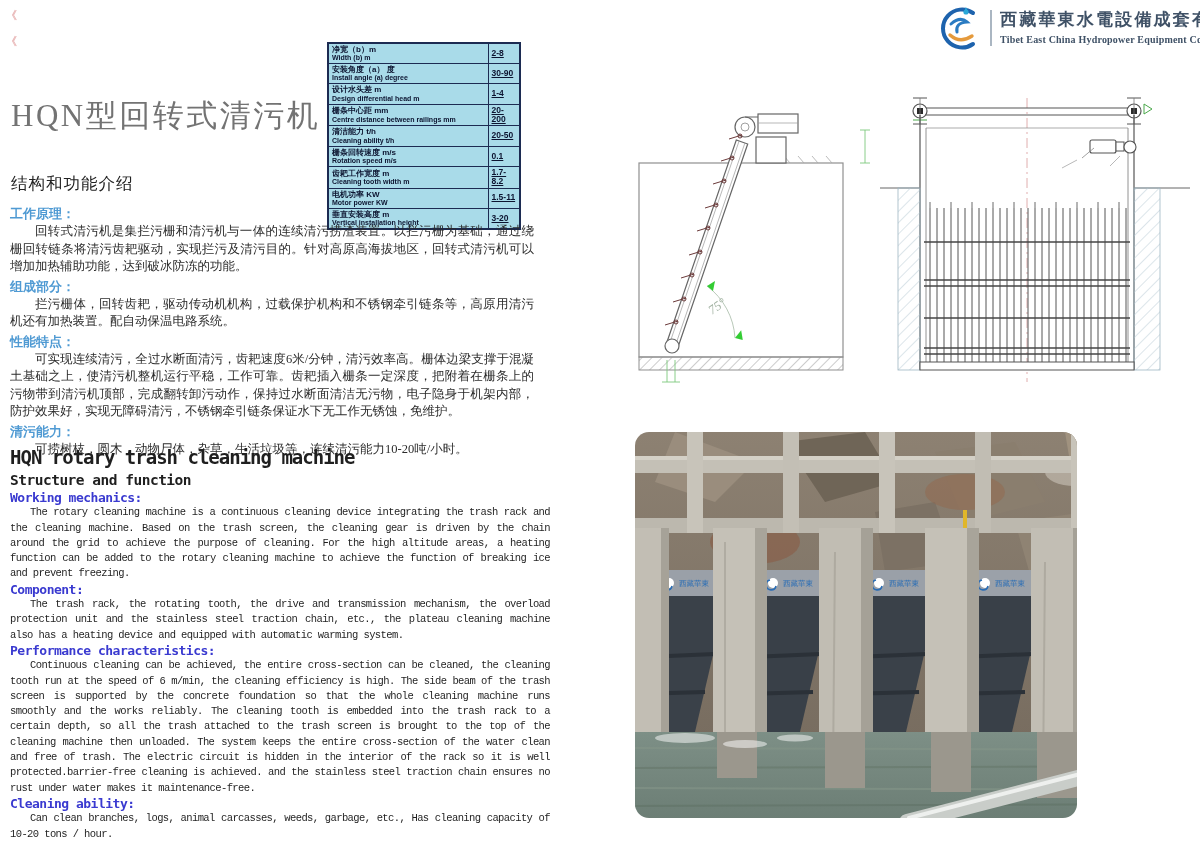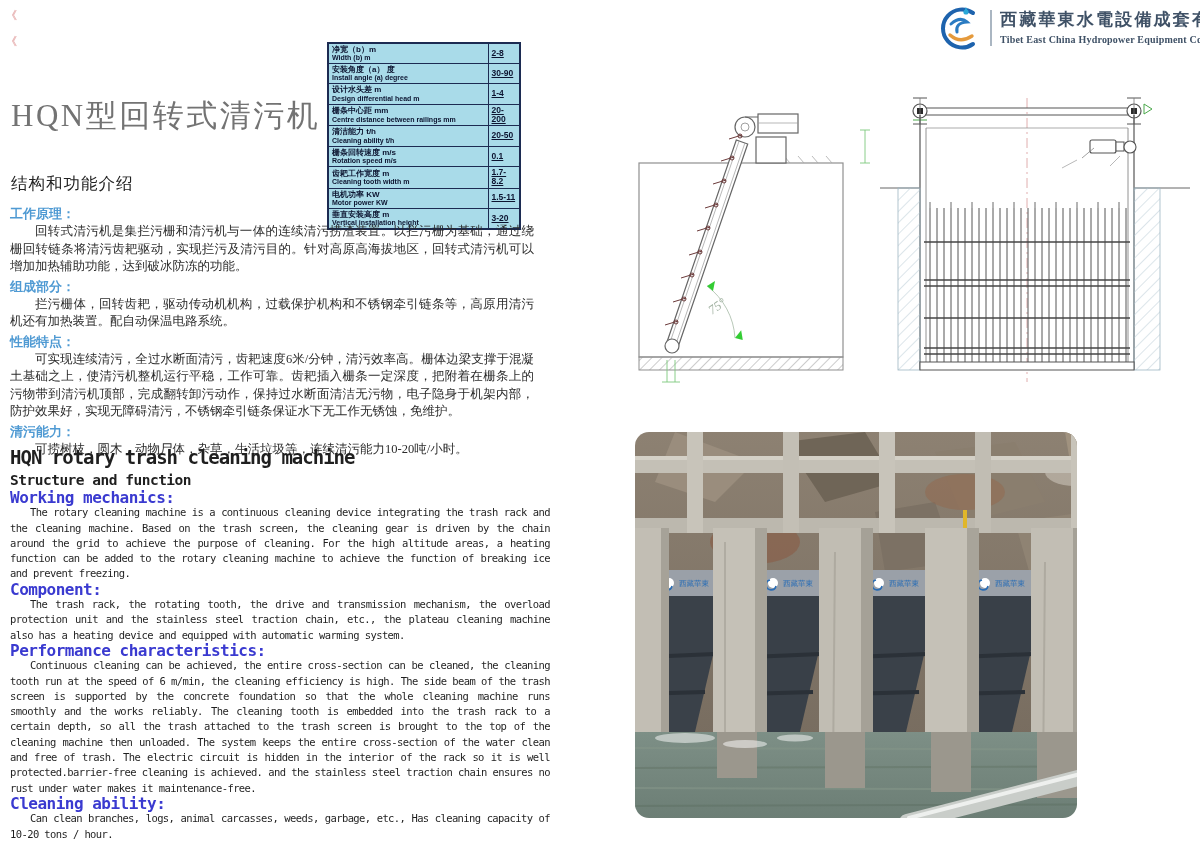--- a/index.html
+++ b/index.html
@@ -29,22 +29,22 @@
   .zh-title { position:absolute; left:11px; top:95px; font-size:31px; letter-spacing:2.5px; color:#737373; white-space:nowrap; }
   .zh-sub   { position:absolute; left:11px; top:173px; font-size:16.5px; letter-spacing:1px; color:#222; }
   .zh-flow  { position:absolute; left:10px; top:203px; width:524px; }
   .zh-head  { color:#4f9ad3; font-weight:bold; font-size:13px; line-height:18px; margin-top:2px; }
   .zh-body  { font-size:12.5px; line-height:17.5px; text-align:justify; text-indent:2em; color:#2b2b2b; font-weight:500; }
   
   .en-flow  { position:absolute; left:10px; top:444px; width:540px;
               font-family:"DejaVu Sans Mono", monospace; color:#1f1f1f; }
   .en-title { font-size:19px; font-weight:bold; line-height:26px; letter-spacing:-1px; white-space:nowrap; }
   .en-sub   { font-size:14.5px; font-weight:bold; line-height:20px; letter-spacing:-0.5px; }
-  .en-head  { color:#3a3ad0; font-weight:bold; font-size:16px; line-height:15.3px; letter-spacing:-0.5px; }
-  .en-body  { font-size:10.5px; line-height:15.3px; letter-spacing:-0.6px; text-align:justify; text-indent:20px; }
+  .en-head  { color:#3a3ad0; font-weight:bold; font-size:13px; line-height:15.3px; letter-spacing:-0.5px; }
+  .en-body  { font-size:10.5px; line-height:15.3px; letter-spacing:-0.6px; text-align:justify; text-indent:20px;font-family:Liberation Mono, monospace; }
   
   .diag1 { position:absolute; left:612px; top:90px; width:270px; height:300px; }
   .diag2 { position:absolute; left:872px; top:90px; width:325px; height:300px; }
   .photo { position:absolute; left:635px; top:432px; width:442px; height:386px;
            border-radius:14px; overflow:hidden; }
   .photo svg { display:block; }
 </style>
 </head>
 <body>
 

